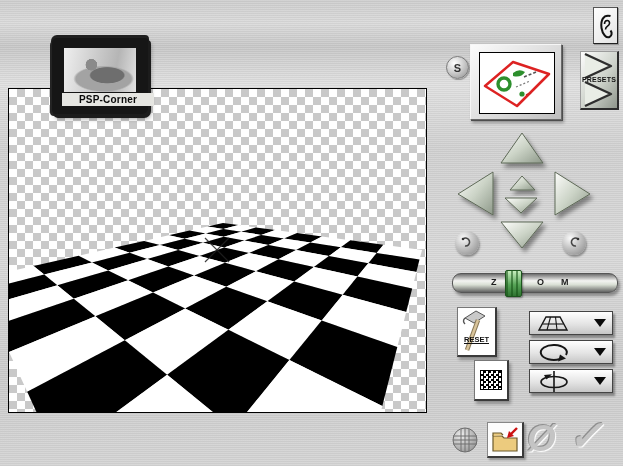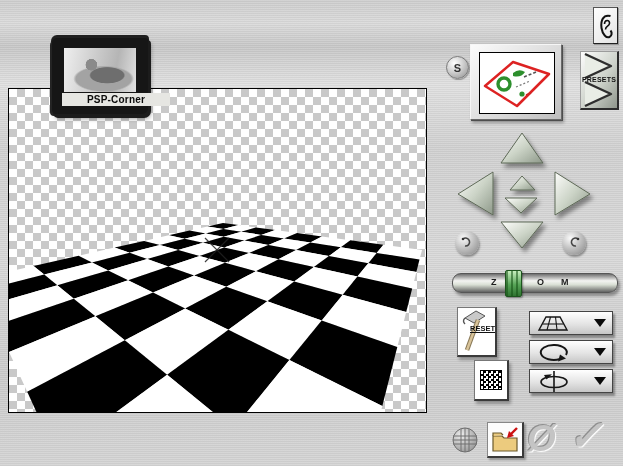--- a/index.html
+++ b/index.html
@@ -17,21 +17,21 @@
   
   .logo{position:absolute;left:52px;top:38px;width:96px;height:76px;background:#161616;border-radius:5px 3px 6px 4px;
     box-shadow:2px 3px 0 1px #1c1c1c,-2px 2px 0 0 #242424,0 -2px 0 1px #1f1f1f,3px 5px 4px rgba(0,0,0,.35);z-index:5;}
   .logo-photo{position:absolute;left:12px;top:10px;width:72px;height:44px;
     background:
       radial-gradient(ellipse 30px 14px at 60% 62%, #6e6e6e 55%, transparent 60%),
       radial-gradient(circle 8px at 38% 38%, #8a8a8a 70%, transparent 75%),
       radial-gradient(ellipse 46px 20px at 55% 70%, #a3a3a3 60%, transparent 66%),
       linear-gradient(100deg,#efefef,#c9c9c9 45%,#b5b5b5 70%,#e2e2e2);}
   .logo-label{position:absolute;left:10px;bottom:8px;width:76px;background:#e6e6e2;color:#0b0b0b;
-    font-size:10px;font-weight:bold;text-align:center;padding:1px 16px;letter-spacing:.2px;}
+    font-size:10px;font-weight:bold;text-align:center;padding:1px 8px;letter-spacing:.2px;}
   
   .preview{position:absolute;left:8px;top:88px;width:419px;height:325px;border:1px solid #000;box-sizing:border-box;
     background:conic-gradient(#c9c9c9 90deg,#ffffff 90deg 180deg,#c9c9c9 180deg 270deg,#ffffff 270deg);
     background-size:16px 16px;overflow:hidden;}
   .preview svg{position:absolute;inset:0;width:100%;height:100%;}
   
   .raised{background:linear-gradient(135deg,#fbfbfb,#d9d9d9 60%,#bdbdbd);
     border:1px solid #6a6a6a;border-top-color:#f6f6f6;border-left-color:#f6f6f6;
     box-shadow:1px 1px 0 #4e4e4e,2px 3px 3px rgba(0,0,0,.3);cursor:pointer;}
   
@@ -61,21 +61,21 @@
   .zoombar .ltr{position:absolute;top:3px;font-size:9px;font-weight:bold;color:#1c1c1c;}
   .zoom-handle{position:absolute;left:52px;top:-4px;width:15px;height:25px;border:1px solid #1d541d;border-radius:2px;
     background:
       repeating-linear-gradient(90deg, rgba(20,80,20,.55) 0 2px, transparent 2px 5px),
       linear-gradient(180deg,#c8f0bf,#57a457 55%,#2f7330);
     cursor:grab;box-shadow:1px 1px 2px rgba(0,0,0,.4);}
   
   .reset-btn{position:absolute;left:457px;top:307px;width:37px;height:47px;background:#fff;
     border:1px solid #777;border-right:2px solid #3a3a3a;border-bottom:2px solid #3a3a3a;
     box-shadow:2px 3px 3px rgba(0,0,0,.3);cursor:pointer;}
-  .reset-label{position:absolute;left:0;top:16px;width:100%;text-align:right;font-size:7.5px;font-weight:bold;color:#111;text-decoration:underline;}
+  .reset-label{position:absolute;left:0;top:27px;width:100%;text-align:center;font-size:7.5px;font-weight:bold;color:#111;text-decoration:underline;}
   .texture-btn{position:absolute;left:474px;top:360px;width:32px;height:38px;background:#fff;
     border:1px solid #777;border-right:2px solid #3a3a3a;border-bottom:2px solid #3a3a3a;
     box-shadow:2px 3px 3px rgba(0,0,0,.3);cursor:pointer;display:flex;align-items:center;justify-content:center;}
   .texture-swatch{width:20px;height:18px;border:1px solid #000;
     background:conic-gradient(#000 90deg,#fff 90deg 180deg,#000 180deg 270deg,#fff 270deg);background-size:5px 5px;}
   
   .dd-btn{position:absolute;left:529px;width:84px;height:24px;box-sizing:border-box;
     background:linear-gradient(180deg,#ffffff,#e4e4e4 55%,#c6c6c6);border:1px solid #444;
     box-shadow:2px 3px 2px rgba(0,0,0,.35);cursor:pointer;display:flex;align-items:center;padding:0 6px;gap:6px;}
   .dd-1{top:311px;} .dd-2{top:340px;} .dd-3{top:369px;}

